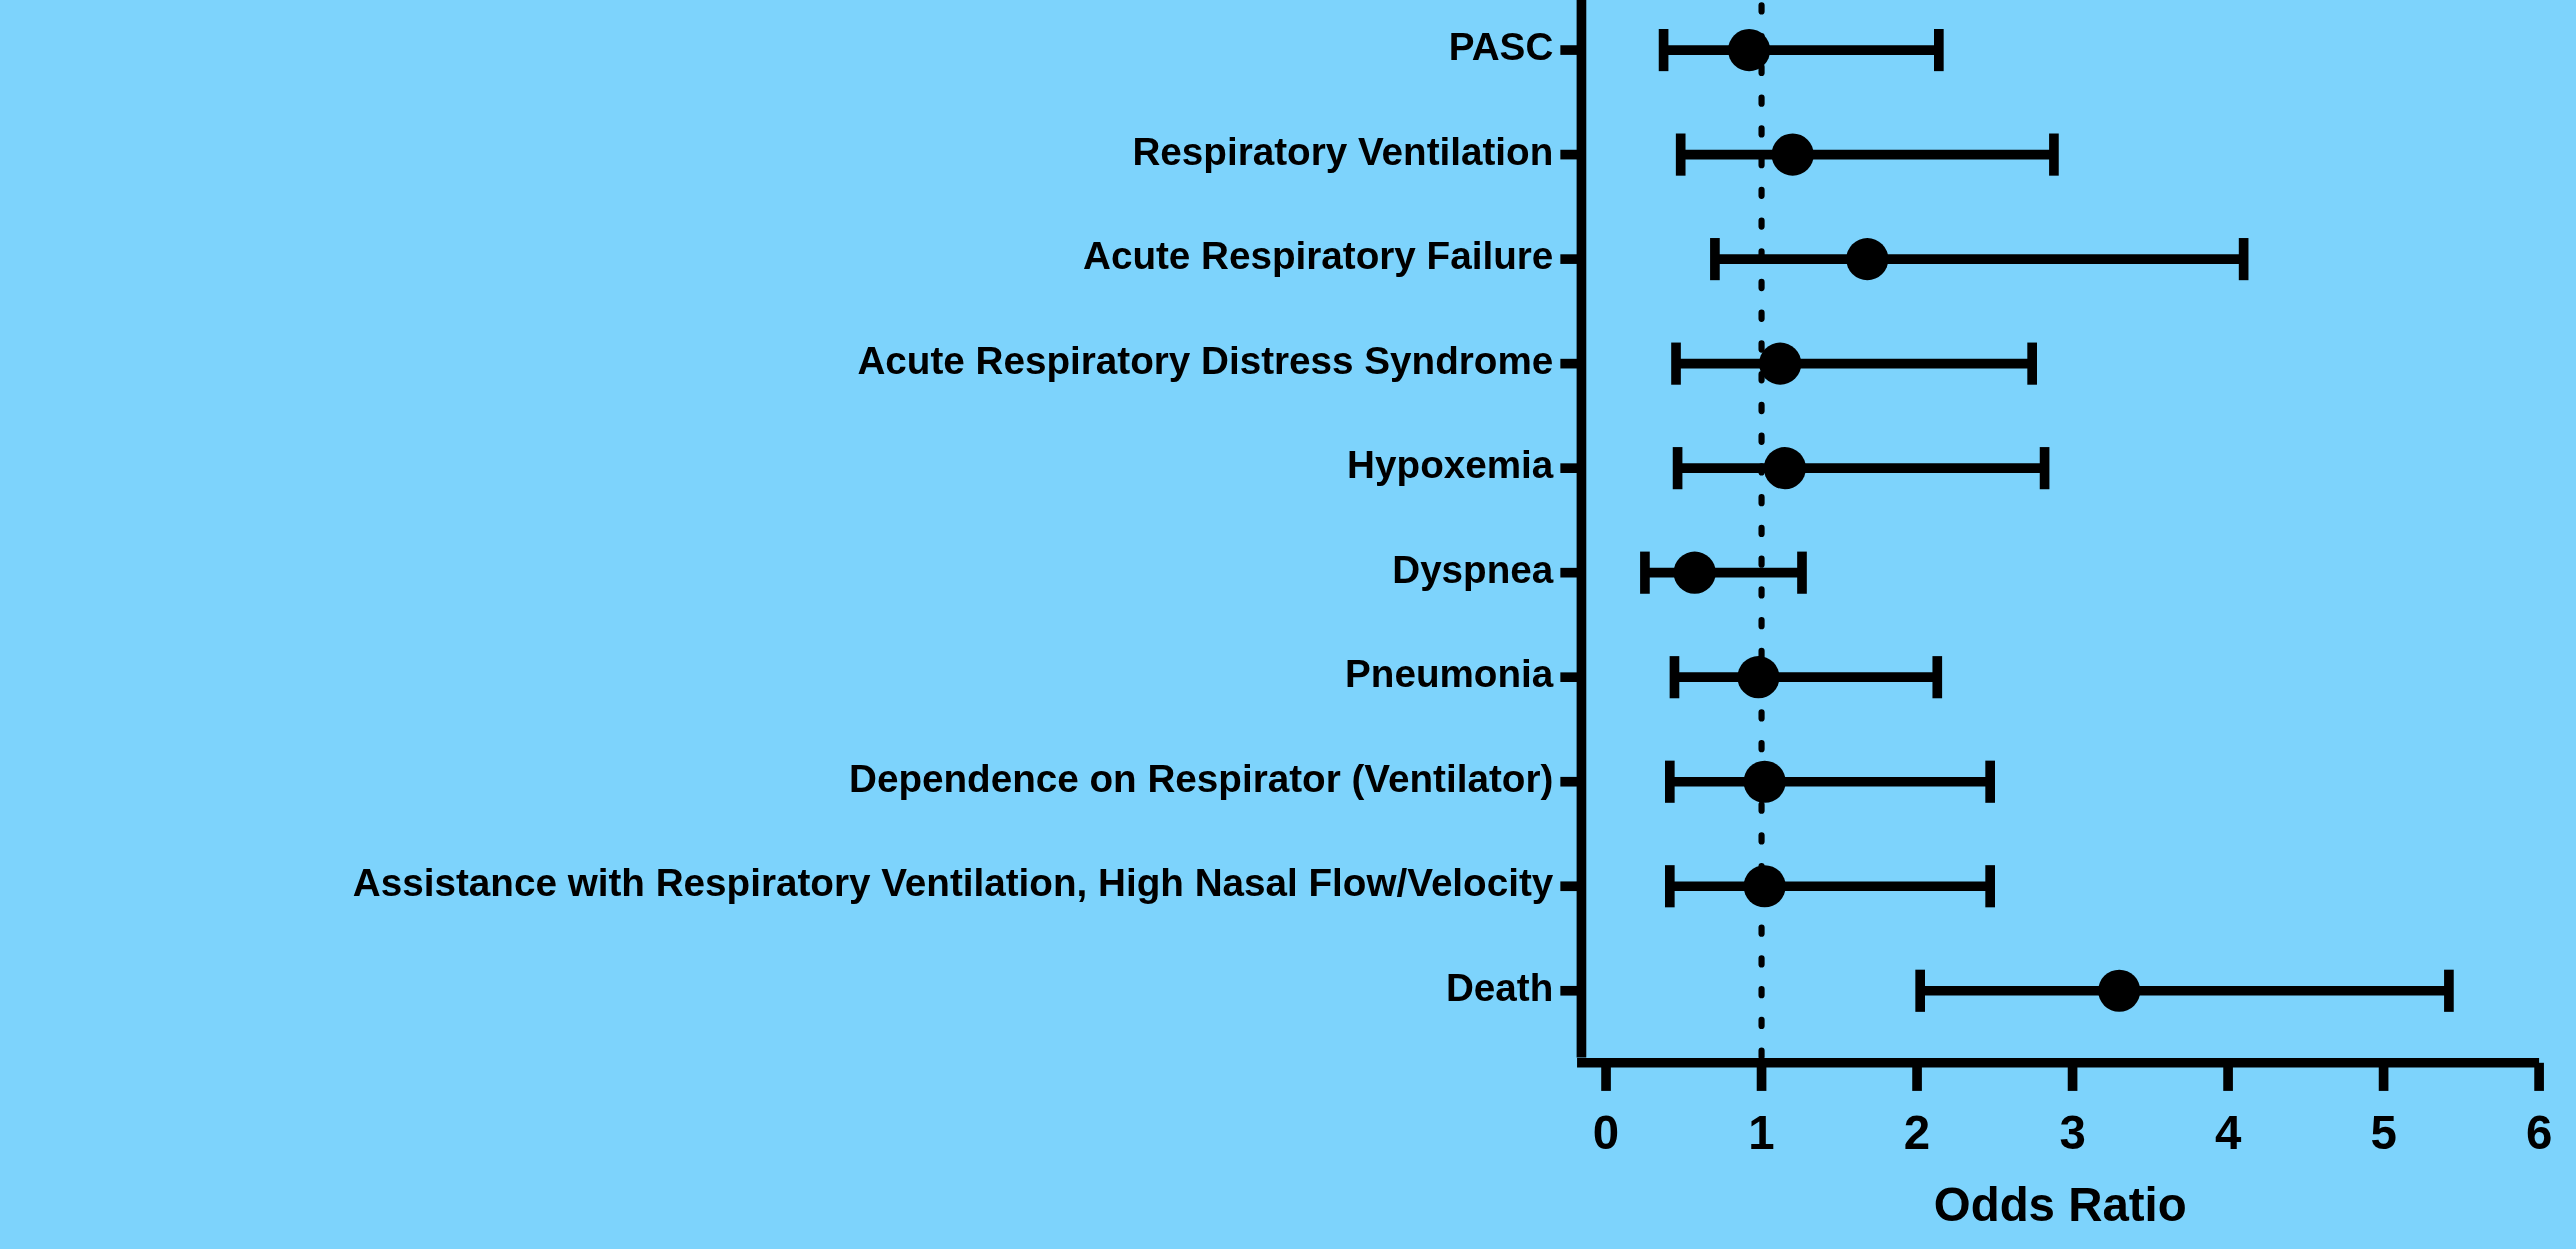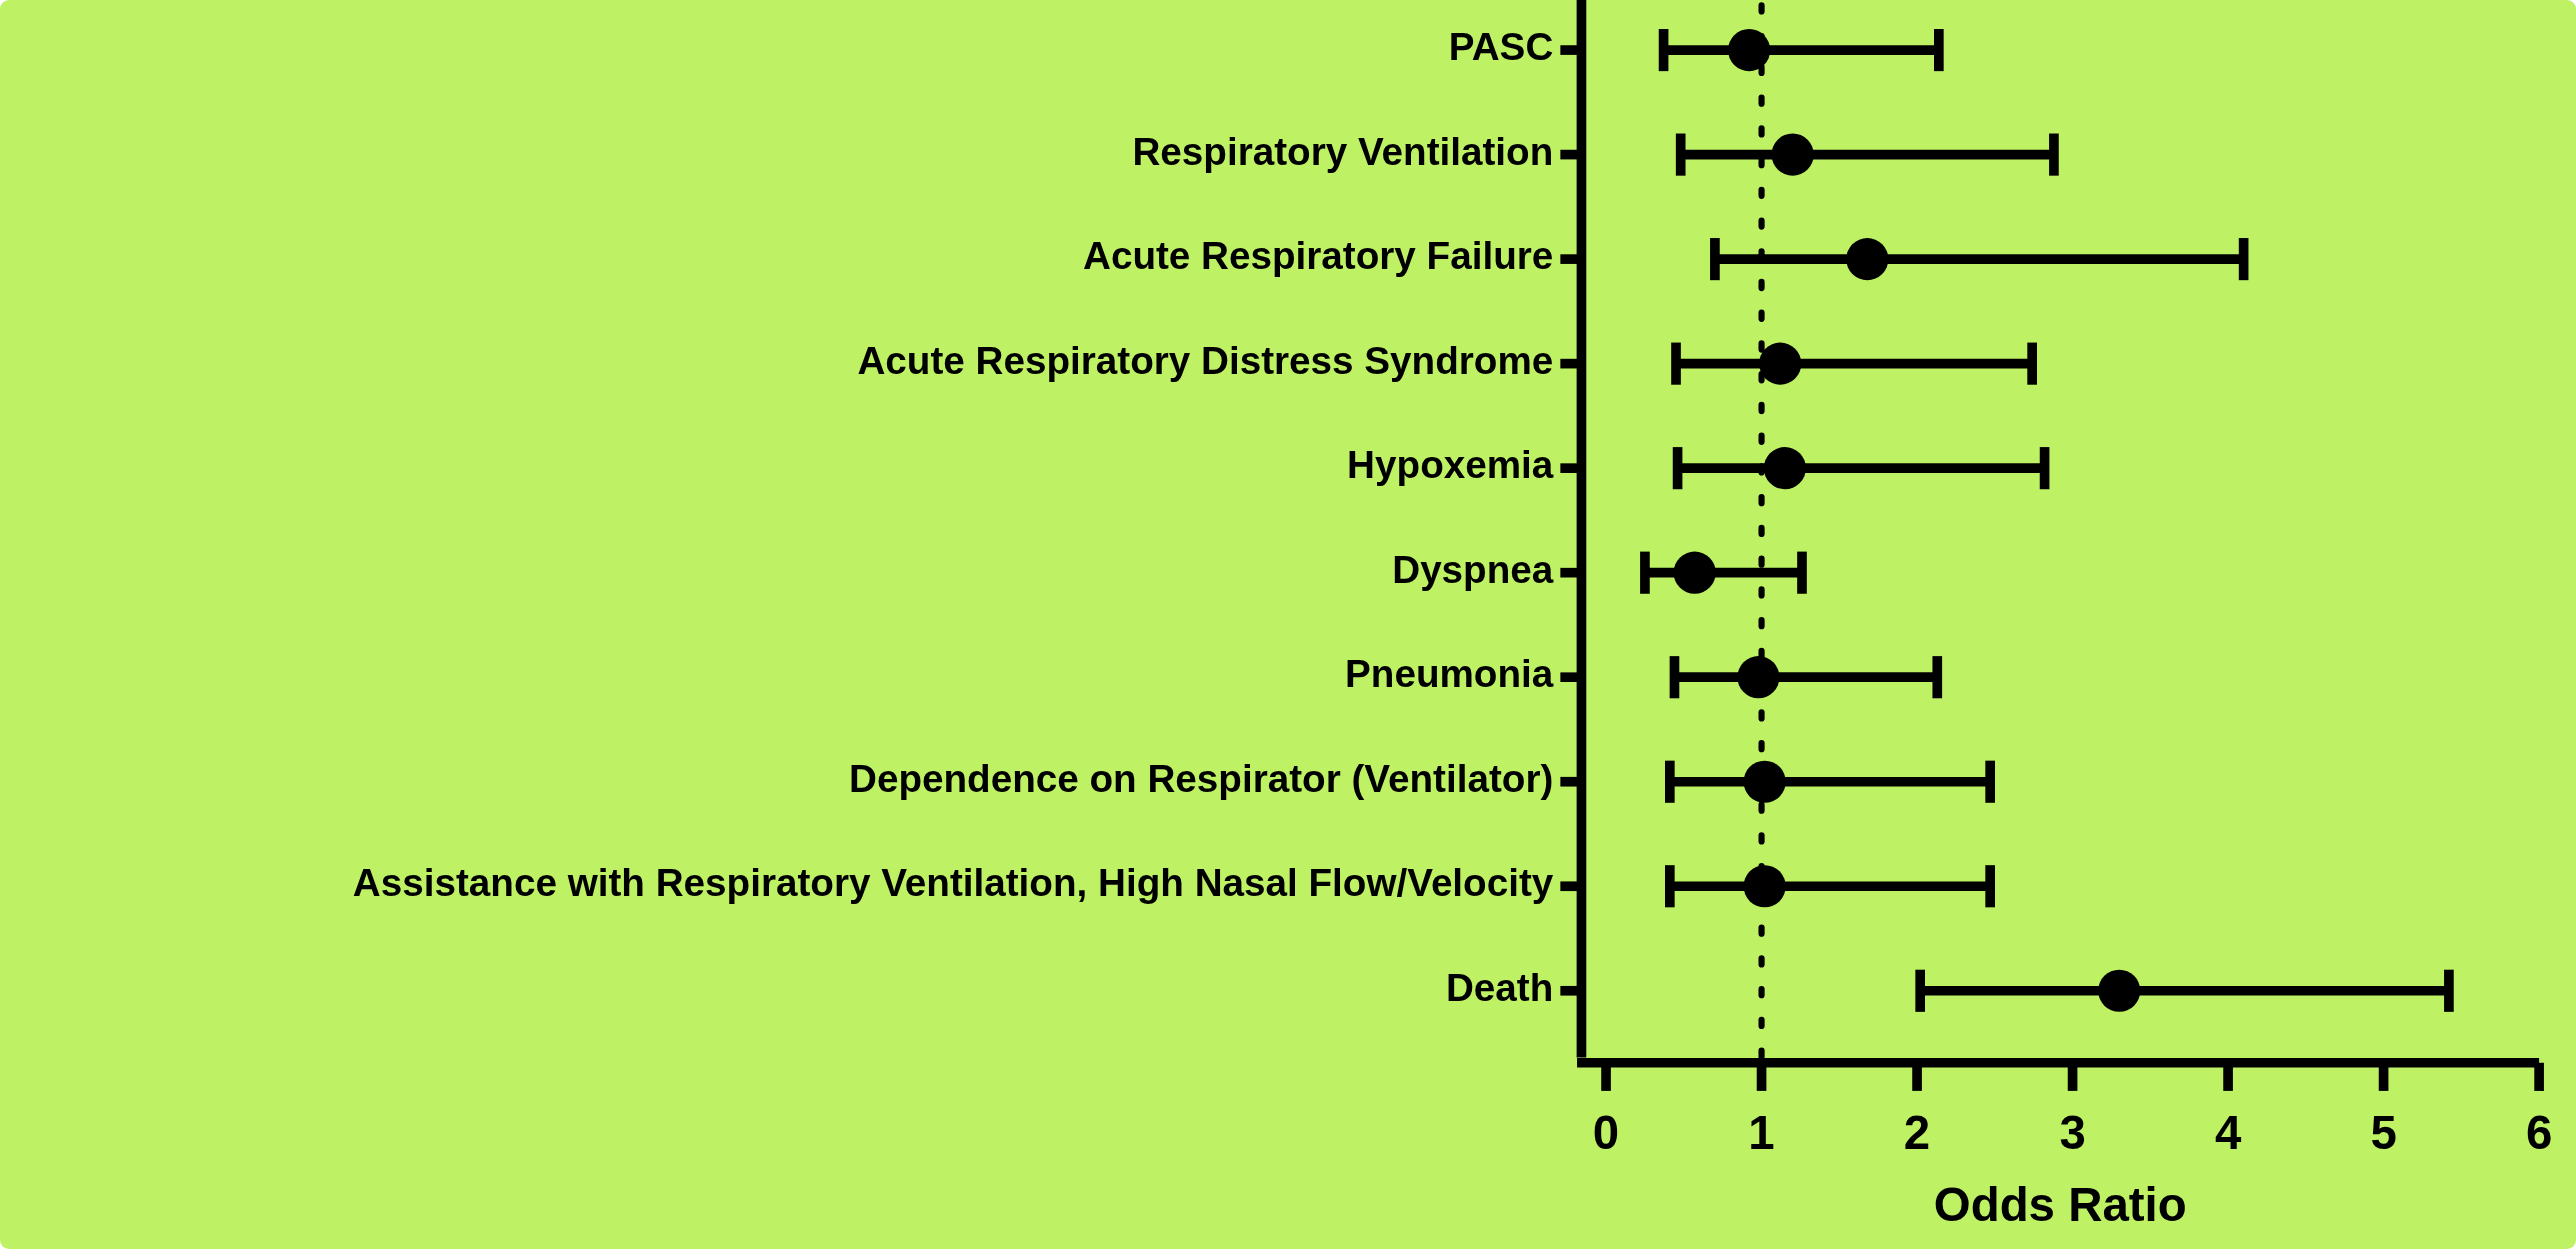--- a/index.html
+++ b/index.html
@@ -8,23 +8,22 @@
     background: #ffffff;
   }
   body {
     font-family: "Liberation Sans", sans-serif;
     -webkit-font-smoothing: antialiased;
   }
   #figure {
     position: relative;
     width: 2576px;
     height: 1249px;
-    background: #bef264;
+    background: #7dd3fc;
     overflow: hidden;
-    border-radius: 9px;
   }
   .plot-svg {
     position: absolute;
     left: 0;
     top: 0;
     width: 2576px;
     height: 1249px;
   }
   text.cat-label {
     font-family: "Liberation Sans", sans-serif;

